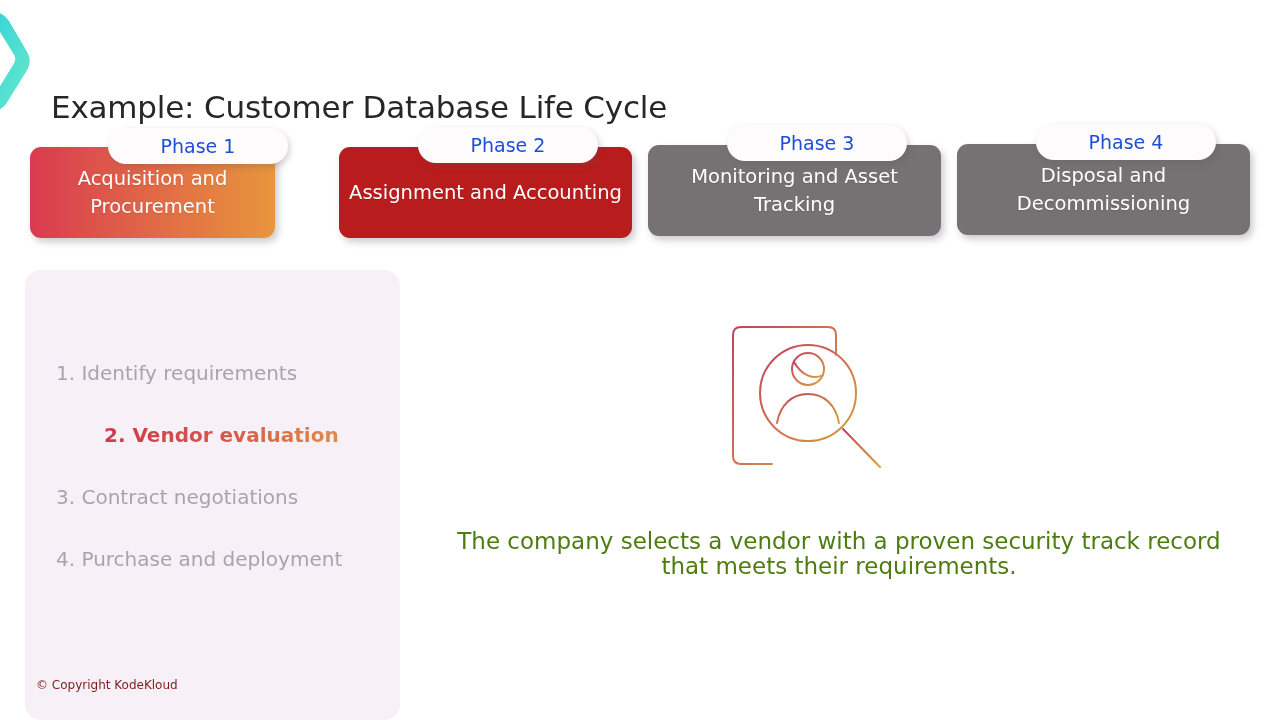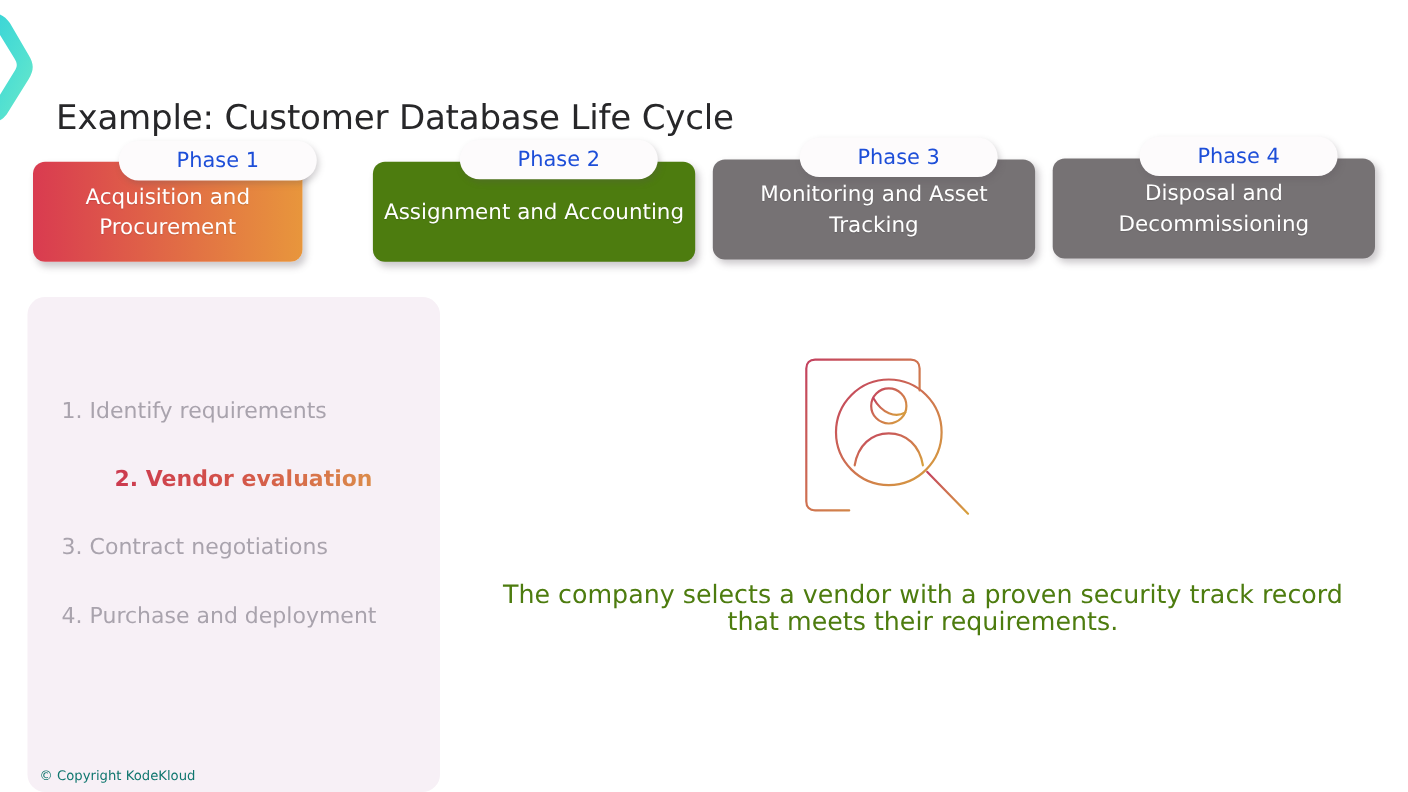--- a/index.html
+++ b/index.html
@@ -110,23 +110,23 @@
     background-image: linear-gradient(90deg, #cc3a4f 0%, #d4554a 40%, #dea14a 100%);
     -webkit-background-clip: text;
     background-clip: text;
     color: transparent;
     margin-left: 48px;
     -webkit-text-fill-color: transparent;
   }
   #copyright {
     position: absolute;
     left: 11px;
-    bottom: 8px;
+    bottom: 28px;
     font-size: 12px;
-    color: #0f766e;
+    color: #7f1d1d;
     white-space: nowrap;
   }
 
   
   #content-icon {
     position: absolute;
     left: 728px;
     top: 322px;
     width: 164px;
     height: 158px;
@@ -160,21 +160,21 @@
 
 <div id="phase-strip">
 
   <div class="phase-card" id="pc0" style="left: 30px; top: 21px; width: 245px; height: 91px; background: linear-gradient(90deg, rgb(217, 59, 80) 0%, rgb(232, 150, 60) 100%);">
     <span class="phase-card-label">Acquisition and Procurement</span>
   </div>
   <div class="phase-pill" id="pp0" style="left: 108px; top: 2px; width: 136px;">
     <span class="phase-pill-text">Phase 1</span>
   </div>
 
-  <div class="phase-card" id="pc1" style="left: 339px; top: 21px; width: 293px; height: 91px; background: #4d7c0f;">
+  <div class="phase-card" id="pc1" style="left: 339px; top: 21px; width: 293px; height: 91px; background: #b91c1c;">
     <span class="phase-card-label">Assignment and Accounting</span>
   </div>
   <div class="phase-pill" id="pp1" style="left: 418px; top: 1px; width: 136px;">
     <span class="phase-pill-text">Phase 2</span>
   </div>
 
   <div class="phase-card" id="pc2" style="left: 648px; top: 19px; width: 293px; height: 91px; background: rgb(118, 114, 116);">
     <span class="phase-card-label">Monitoring and Asset Tracking</span>
   </div>
   <div class="phase-pill" id="pp2" style="left: 727px; top: -1px; width: 136px;">

